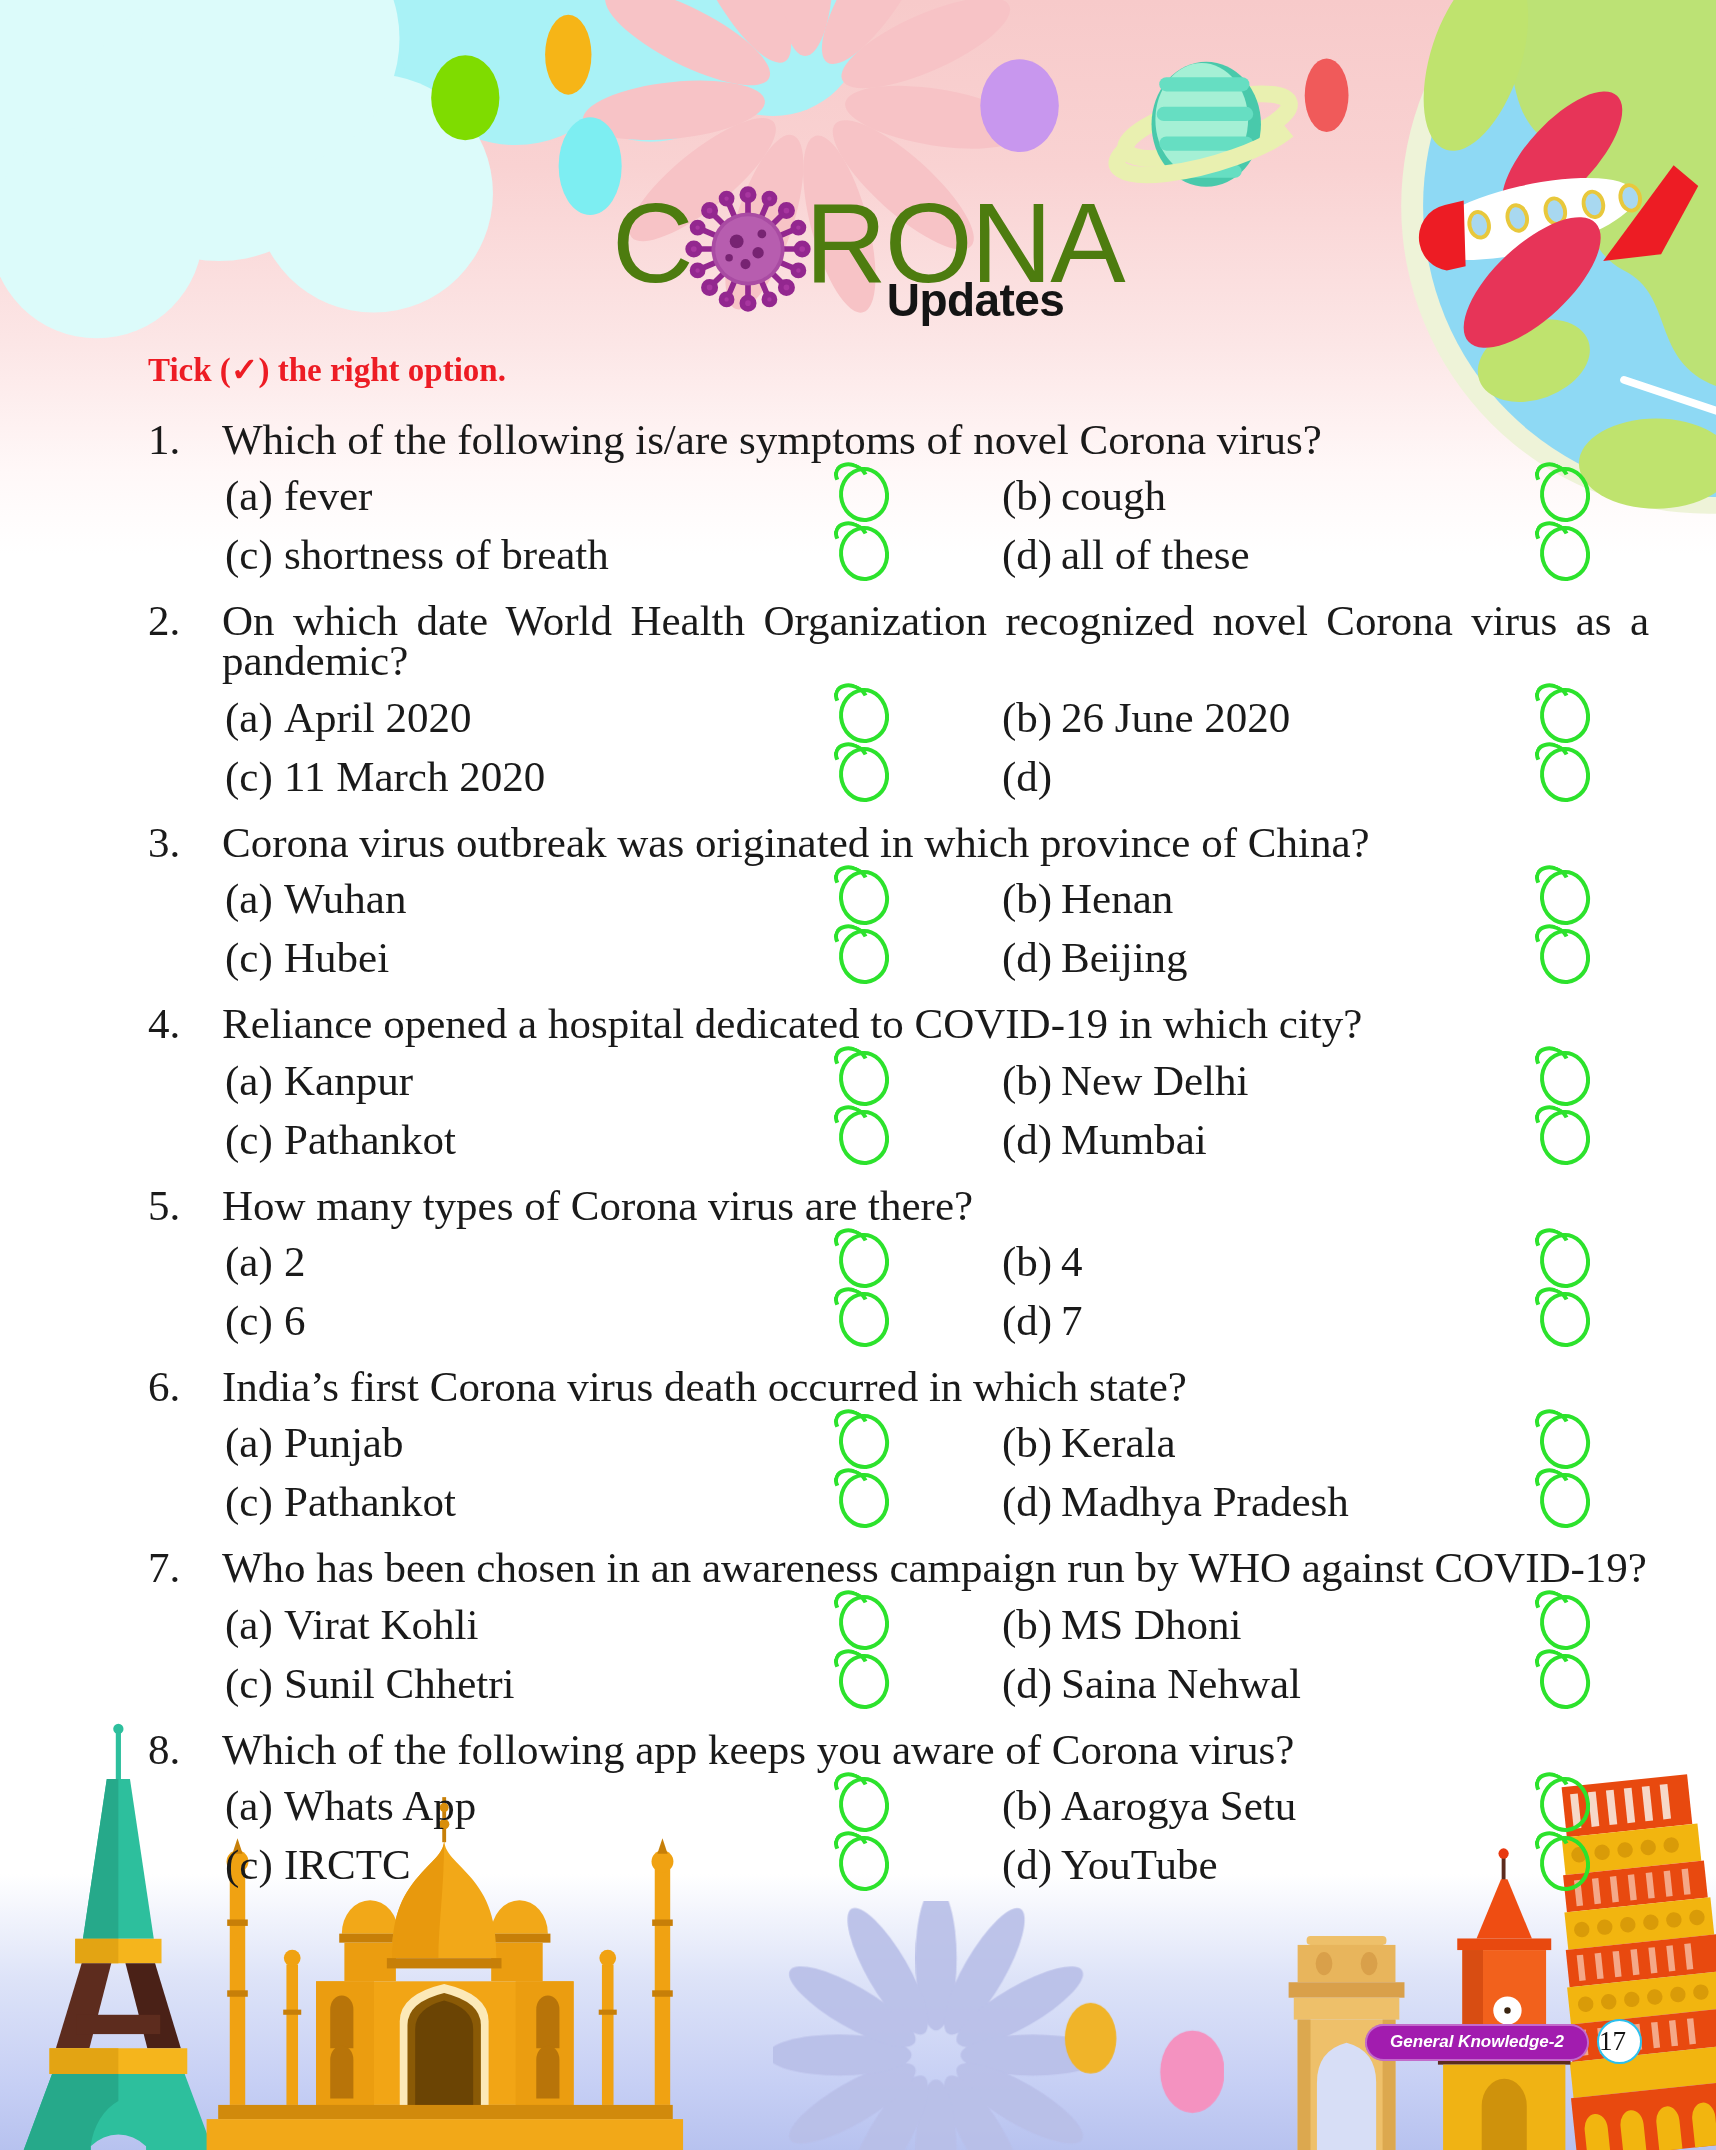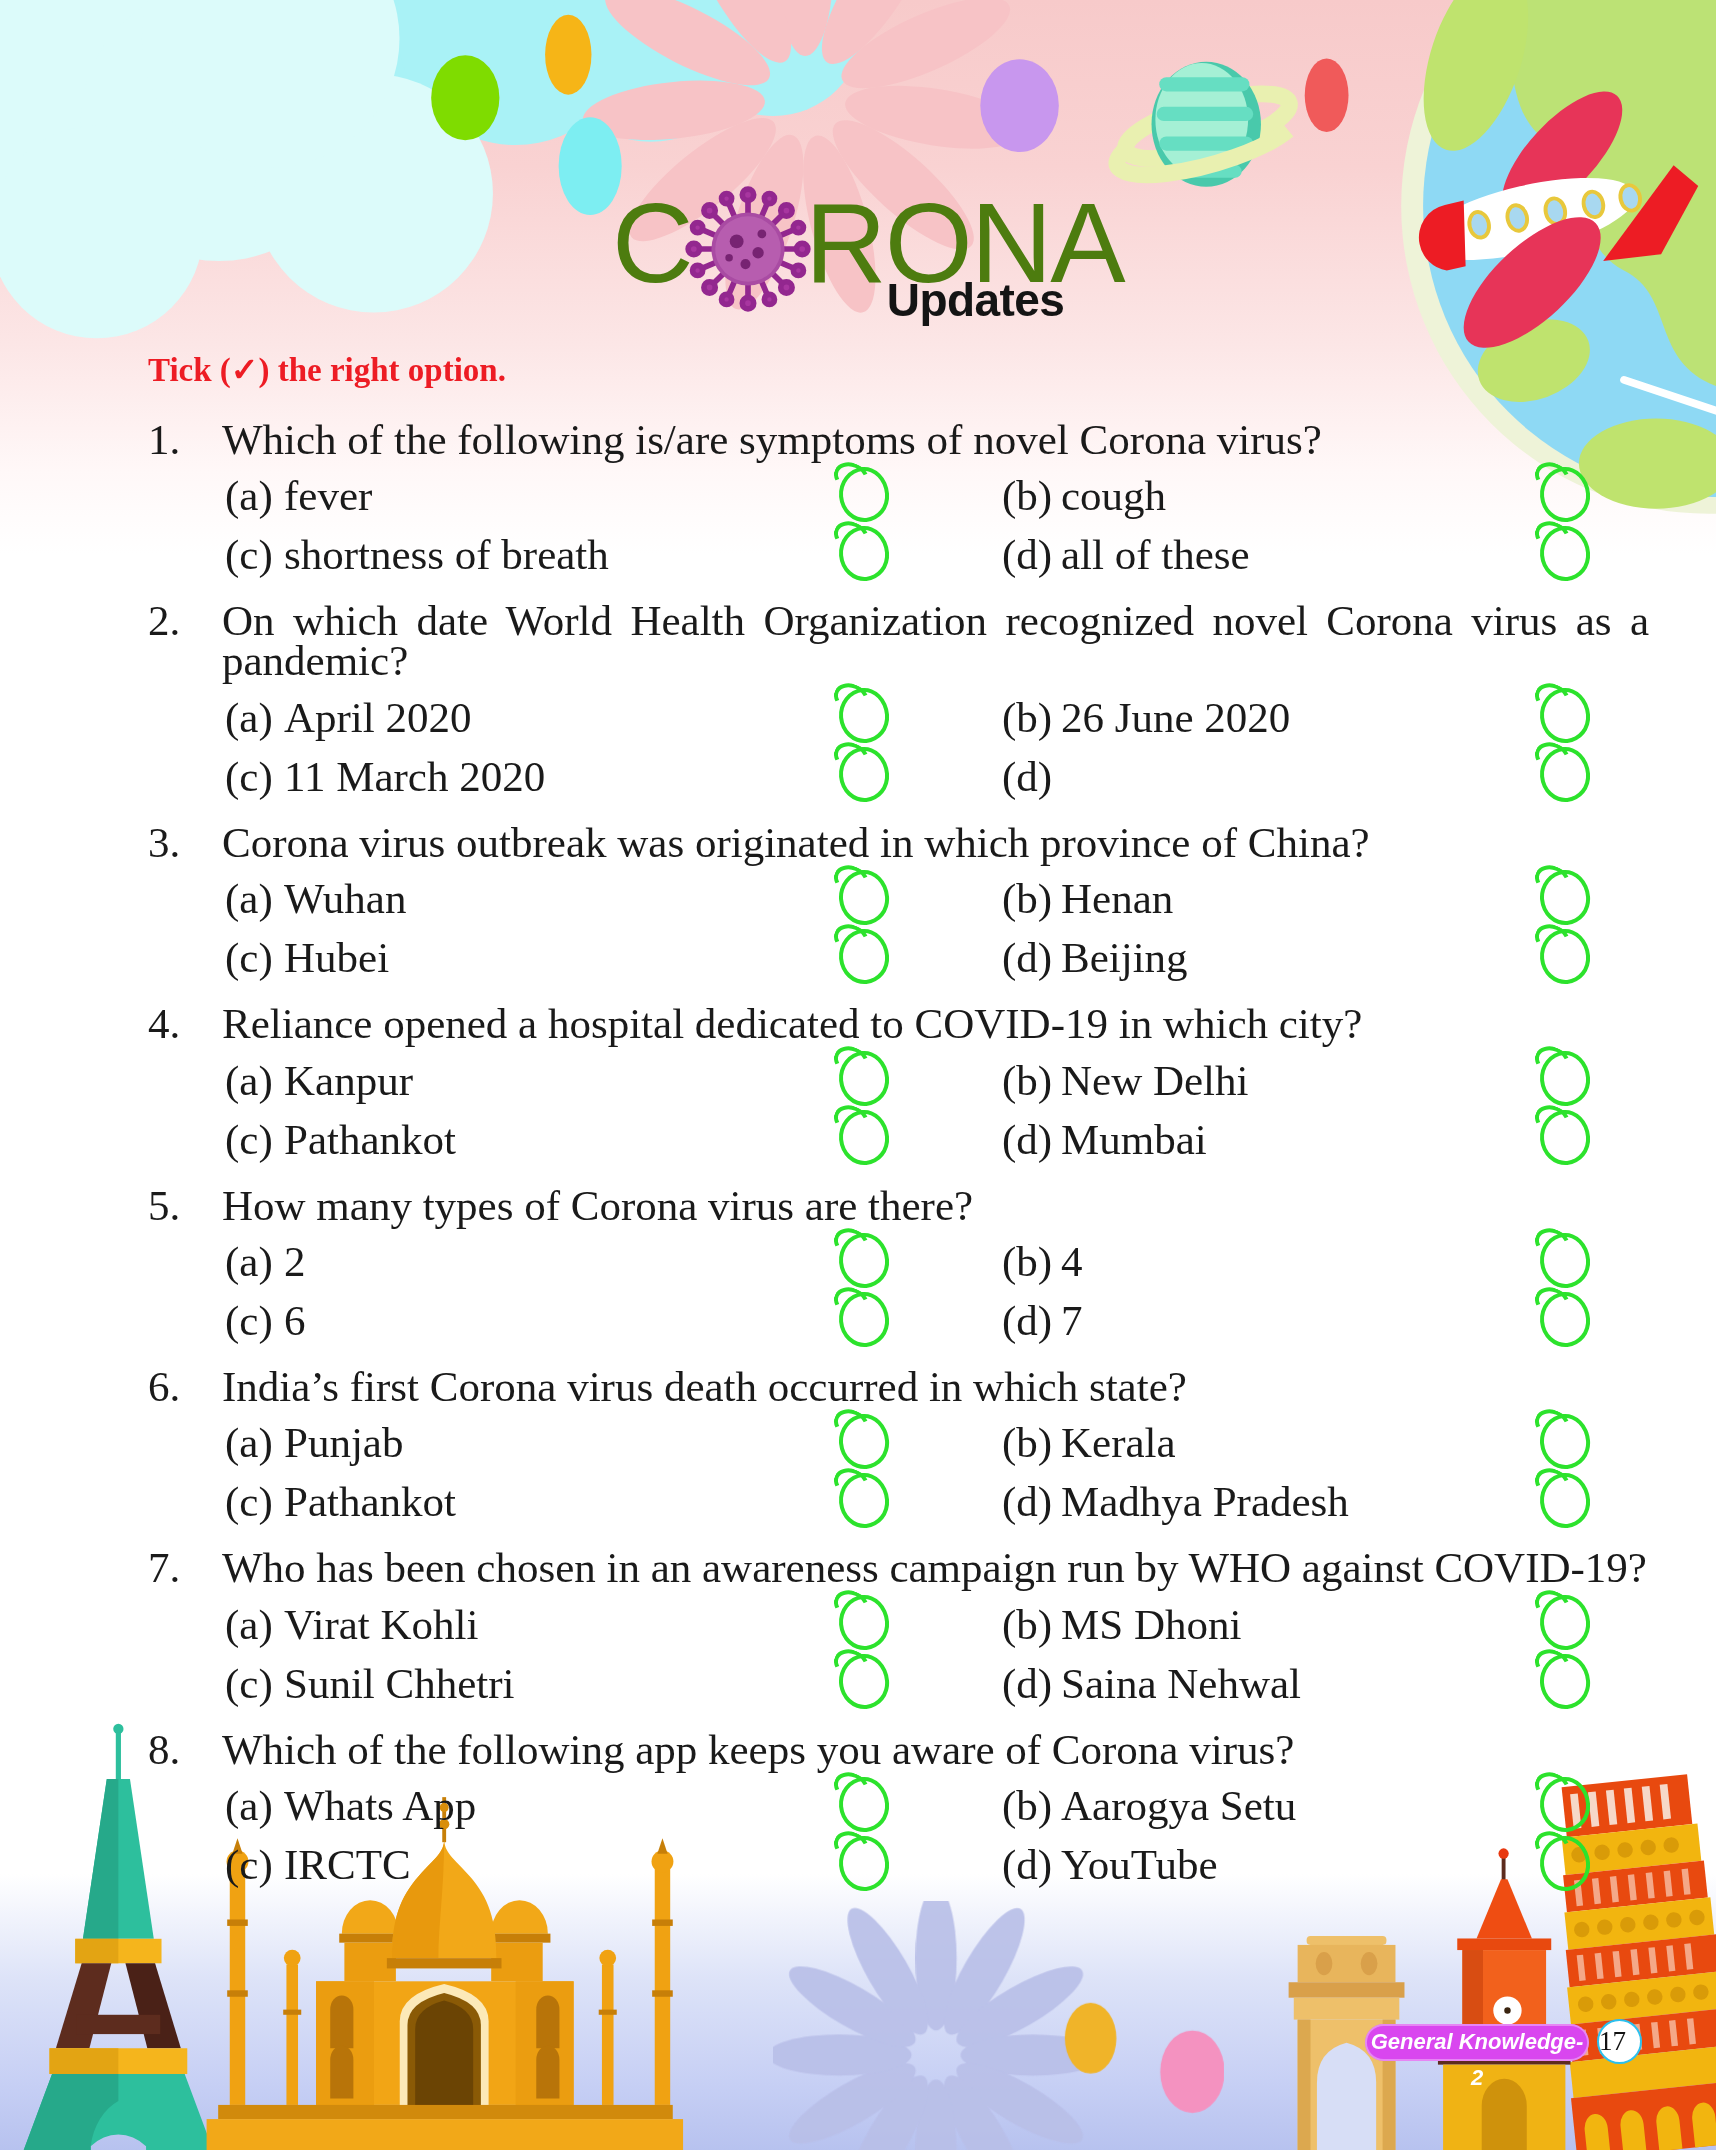--- a/index.html
+++ b/index.html
@@ -37,22 +37,22 @@
   .opt.col-b{left:854px;}
   .tick-circle{position:absolute;top:0.6px;width:50px;height:55px;border:4.5px solid #2ce22c;
     border-radius:52% 48% 50% 50%/50% 52% 48% 50%;transform:rotate(-5deg);box-sizing:border-box;}
   .tick-circle::before{content:"";position:absolute;width:36px;height:28px;box-sizing:border-box;
     border:4.5px solid transparent;border-top-color:#2ce22c;border-left-color:#2ce22c;
     border-radius:50%;top:-9px;left:-7.7px;transform:rotate(28deg);}
   .tc-1{left:691px;}
   .tc-2{left:1392px;}
   
   .badge{position:absolute;left:1365px;top:2024px;width:224px;height:37px;z-index:6;
-    background:#d946ef;border-radius:19.3px;color:#ffffff;text-align:center;line-height:36px;
-    font-family:"Liberation Sans",sans-serif;font-weight:bold;font-style:italic;font-size:22px;
+    background:#a21caf;border-radius:19.3px;color:#ffffff;text-align:center;line-height:36px;
+    font-family:"Liberation Sans",sans-serif;font-weight:bold;font-style:italic;font-size:17px;
     box-shadow:0 0 0 1.9px rgba(255,255,255,.35) inset;}
   .page-circle{position:absolute;left:1597px;top:2019px;width:41px;height:41px;z-index:6;
     background:#ffffff;border:2.6px solid #2bc0ee;border-radius:50%;text-align:left;
     line-height:41px;font-size:27px;color:#111111;}
 </style>
 </head>
 <body>
 
 <div class="bg-top"></div>
 <div class="bg-bottom"></div>

